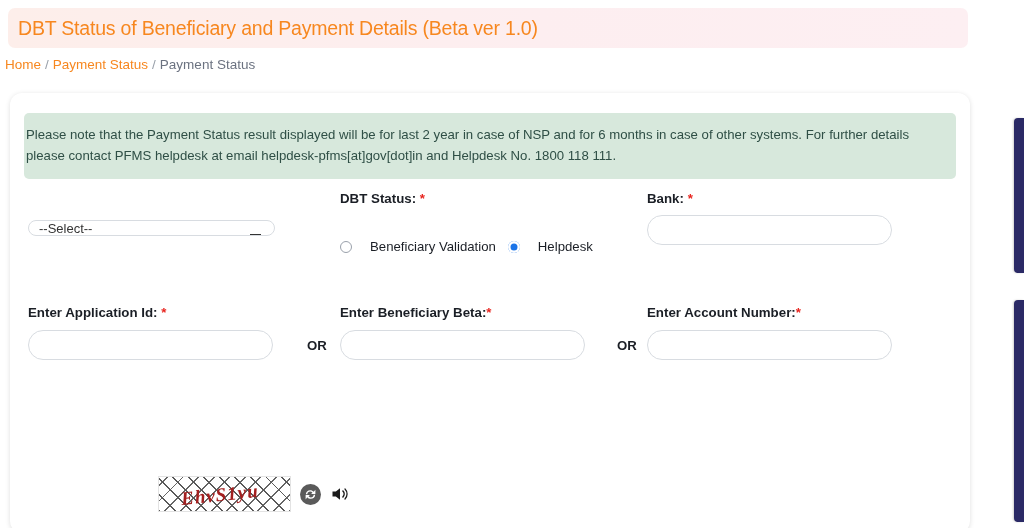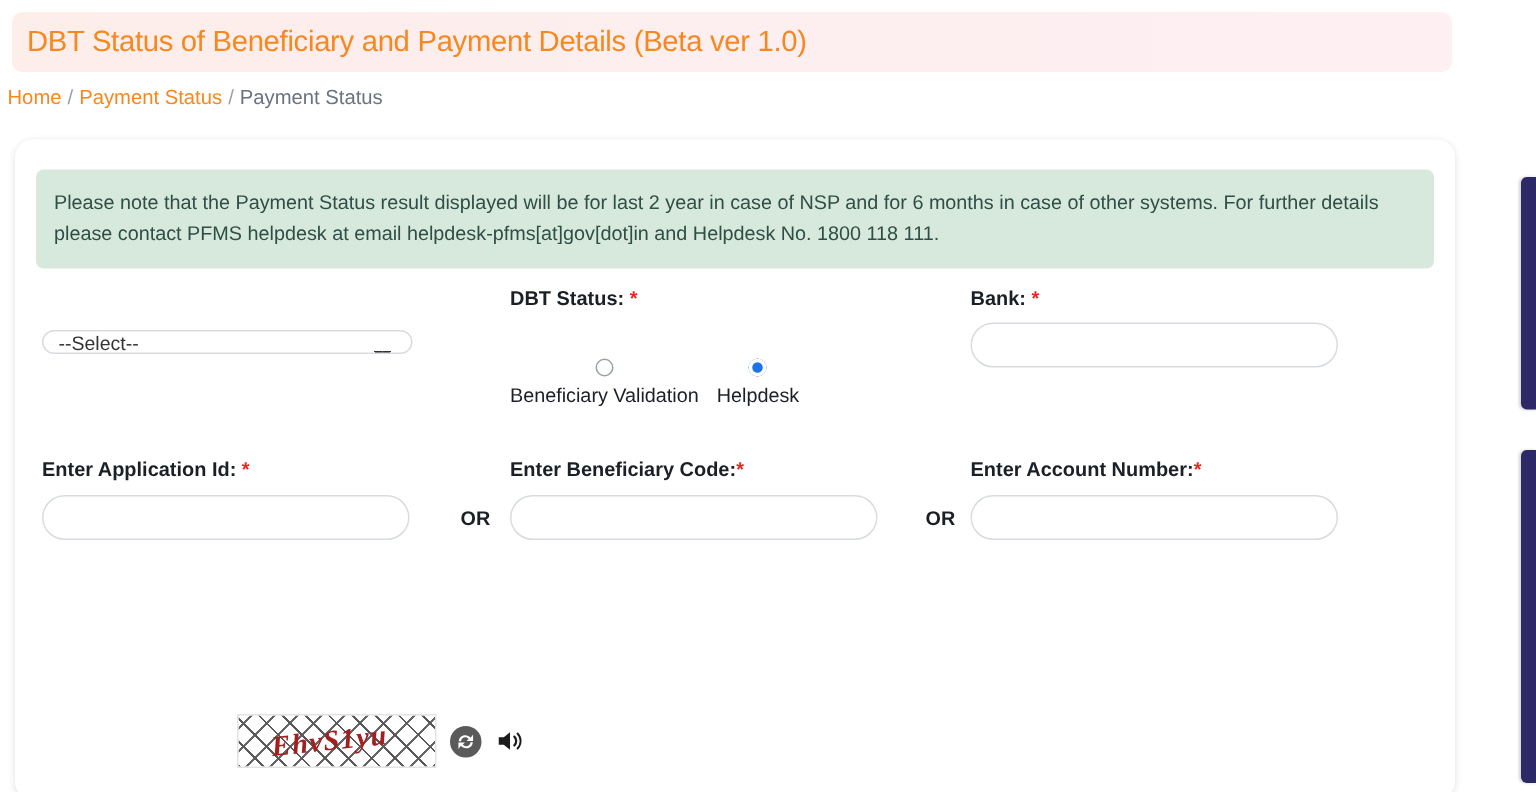--- a/index.html
+++ b/index.html
@@ -39,21 +39,21 @@
     position: absolute; left: 10px; top: 93px; width: 960px; height: 440px;
     background: #ffffff; border-radius: 12px;
     box-shadow: 0 1px 5px rgba(0,0,0,0.13);
     overflow: hidden;
   }
 
   
   .notice {
     position: absolute; left: 14px; top: 20px; width: 932px;
     background: #d7e8dc; border-radius: 5px;
-    padding: 11px 12px 12px 12px;
+    padding: 11px 12px 12px 2px;
     font-size: 13.2px; line-height: 1.62; color: #2f4f46;
   }
 
   
   .form-row { position: absolute; left: 0; width: 960px; }
   .col { position: absolute; }
   .col-a { left: 18px;  width: 310px; }
   .col-b { left: 330px; width: 310px; }
   .col-c { left: 637px; width: 310px; }
 
@@ -83,21 +83,21 @@
     background-position: calc(100% - 19px) 13px, calc(100% - 13px) 13px;
     background-size: 6px 6px, 6px 6px;
     background-repeat: no-repeat;
   }
   .helper-green {
     font-size: 12.2px; color: #2eb82e; white-space: nowrap; display: block;
   }
 
   
   .radio-group { display: flex; align-items: center; gap: 6px; }
-  .radio-opt { display: flex; align-items: center; gap: 5px; flex-direction: column; }
+  .radio-opt { display: flex; align-items: center; gap: 18px; }
   .radio-dot {
     width: 12px; height: 12px; border-radius: 50%;
     border: 1px solid #9aa1ab; background: #fff;
     display: inline-block; flex: none;
   }
   .radio-dot.checked {
     border: none; background: #1a73e8;
     box-shadow: inset 0 0 0 2.5px #fff;
   }
   .radio-text { font-size: 13.2px; color: #1b1f26; white-space: nowrap; }
@@ -199,21 +199,21 @@
       <div class="col col-a">
         <label class="field-label"><span>Enter Application Id:</span>
           <span class="req">*</span>
         </label>
         <input class="txt-input" type="text" style="margin-top: 10px;" value="">
       </div>
 
       <span class="or-sep" style="left:297px; top:33px;">OR</span>
 
       <div class="col col-b">
-        <label class="field-label"><span>Enter Beneficiary Code:</span><span class="req">*</span>
+        <label class="field-label"><span>Enter Beneficiary Beta:</span><span class="req">*</span>
         </label>
         <input class="txt-input" type="text" style="margin-top: 10px;" value="">
       </div>
 
       <span class="or-sep" style="left:607px; top:33px;">OR</span>
 
       <div class="col col-c">
         <label class="field-label"><span>Enter Account Number:</span><span class="req">*</span>
         </label>
         <input class="txt-input" type="text" style="margin-top: 10px;" value="">

